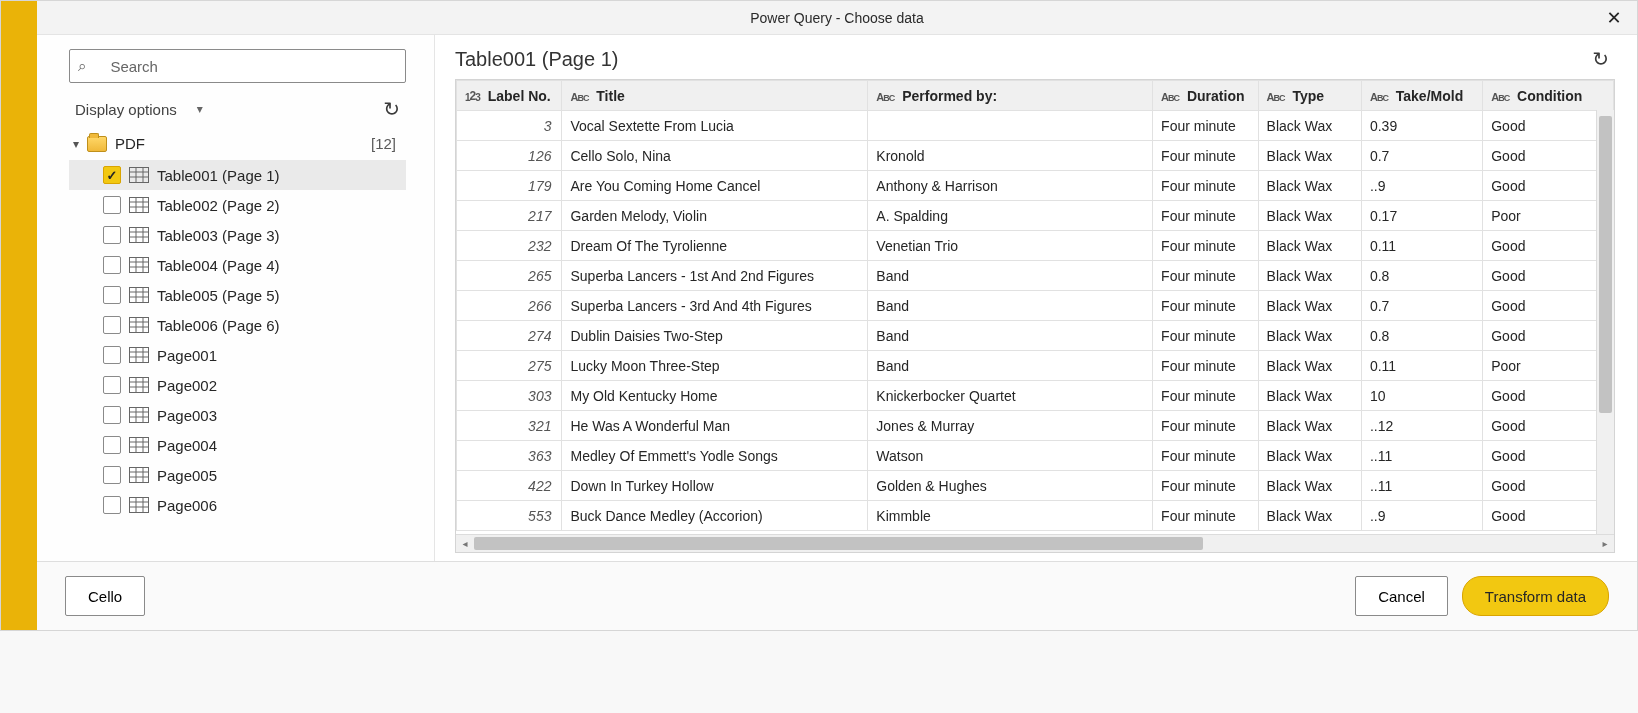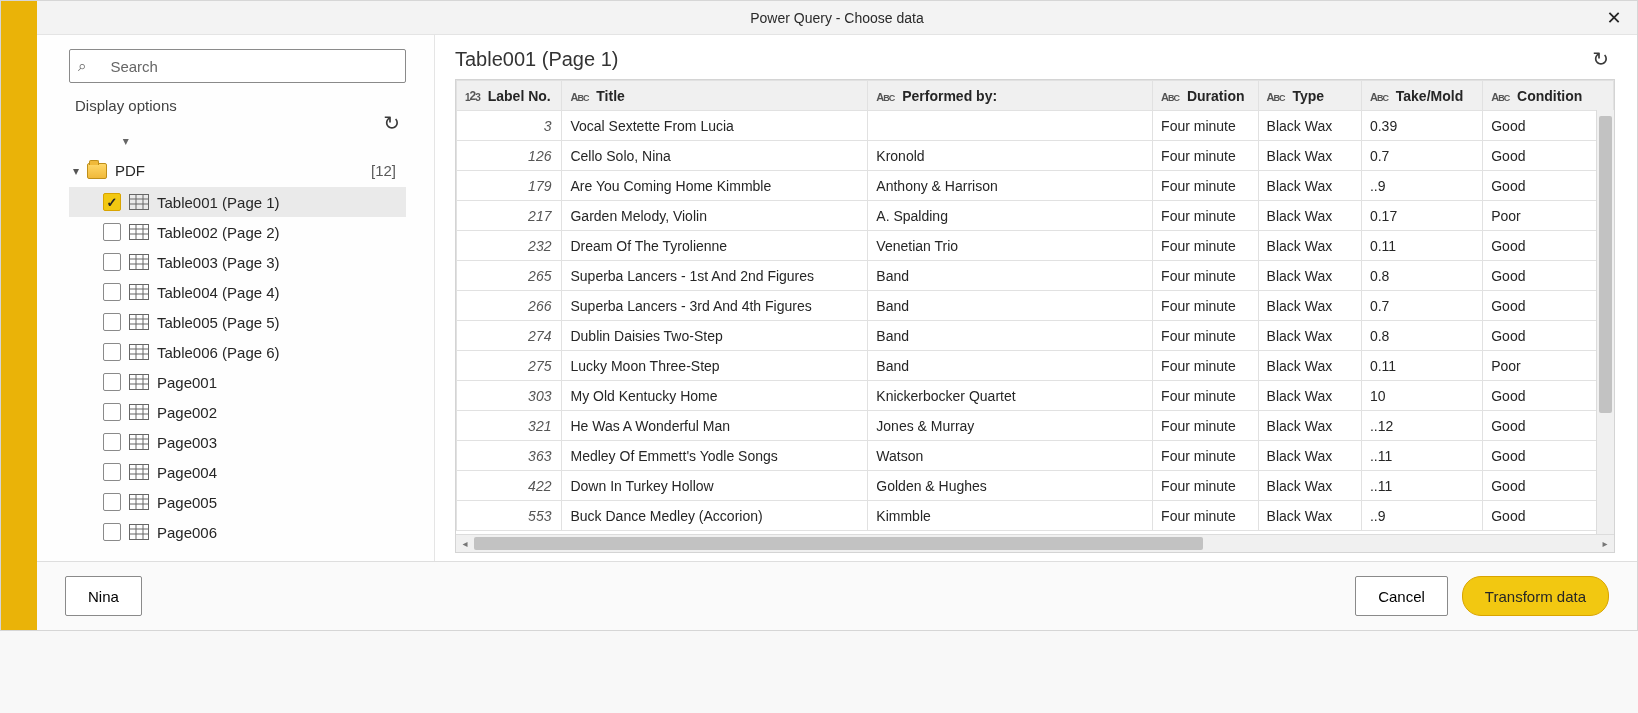--- a/index.html
+++ b/index.html
@@ -90,21 +90,20 @@
       justify-content: space-between;
       margin: 14px 0 8px 6px;
     }
     .display-options {
       display: flex;
       align-items: center;
       gap: 20px;
       color: #424242;
       font-size: 15px;
       cursor: pointer;
-      flex-direction: column;
     }
     .chev { font-size: 12px; color: #666; }
     .refresh-icon {
       font-size: 20px;
       color: #3a3a3a;
       cursor: pointer;
       margin-right: 6px;
     }
     .tree { margin-top: 4px; }
     .tree-root {
@@ -532,21 +531,21 @@
                   <td class="num">126</td>
                   <td>Cello Solo, Nina</td>
                   <td>Kronold</td>
                   <td>Four minute</td>
                   <td>Black Wax</td>
                   <td>0.7</td>
                   <td>Good</td>
                 </tr>
                 <tr>
                   <td class="num">179</td>
-                  <td>Are You Coming Home Kimmble</td>
+                  <td>Are You Coming Home Cancel</td>
                   <td>Anthony &amp; Harrison</td>
                   <td>Four minute</td>
                   <td>Black Wax</td>
                   <td>..9</td>
                   <td>Good</td>
                 </tr>
                 <tr>
                   <td class="num">217</td>
                   <td>Garden Melody, Violin</td>
                   <td>A. Spalding</td>
@@ -657,19 +656,19 @@
               <div class="thumb"></div>
             </div>
           <span class="arrow">▸</span>
         </div>
       </div>
     </div>
 
   </div>
 
   <div class="footer">
-    <button class="btn">Nina</button>
+    <button class="btn">Cello</button>
     <span class="spacer"></span>
     <button class="btn">Cancel</button>
     <button class="btn primary">Transform data</button>
   </div>
 
 </div>
 
 </body></html>

